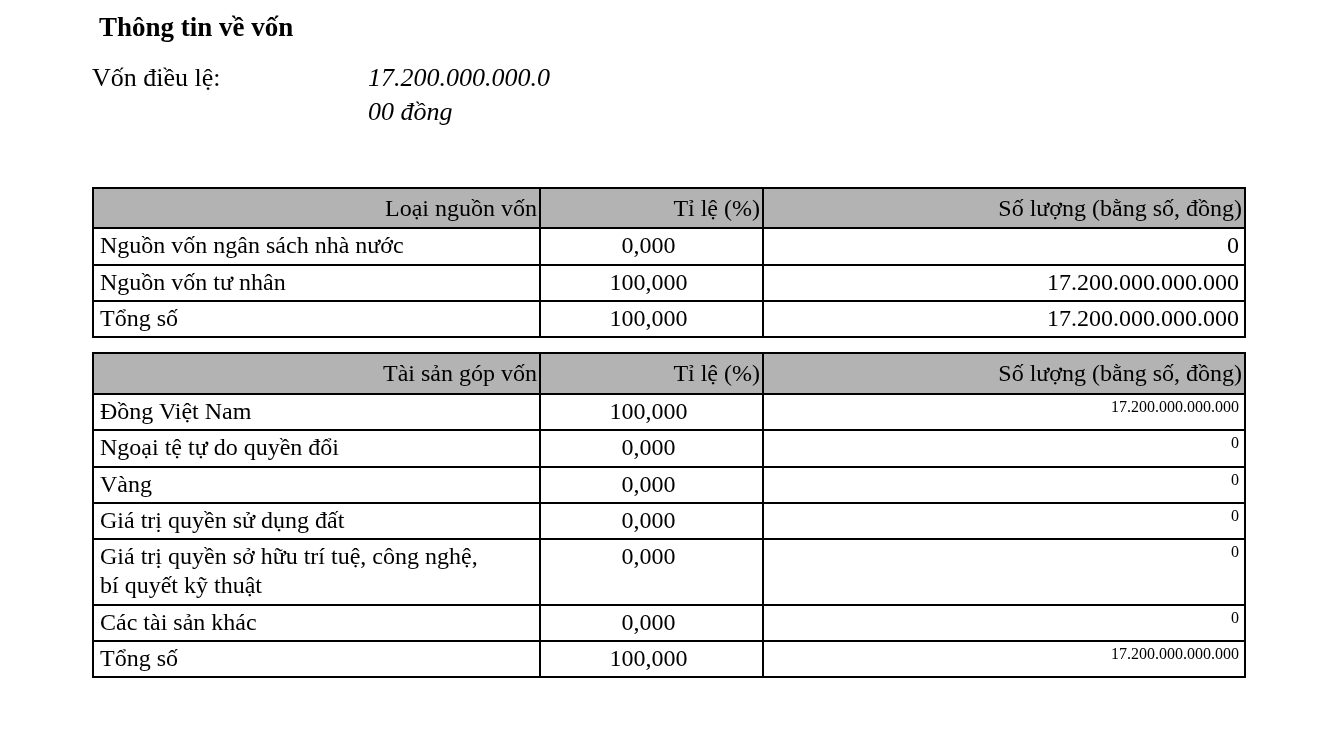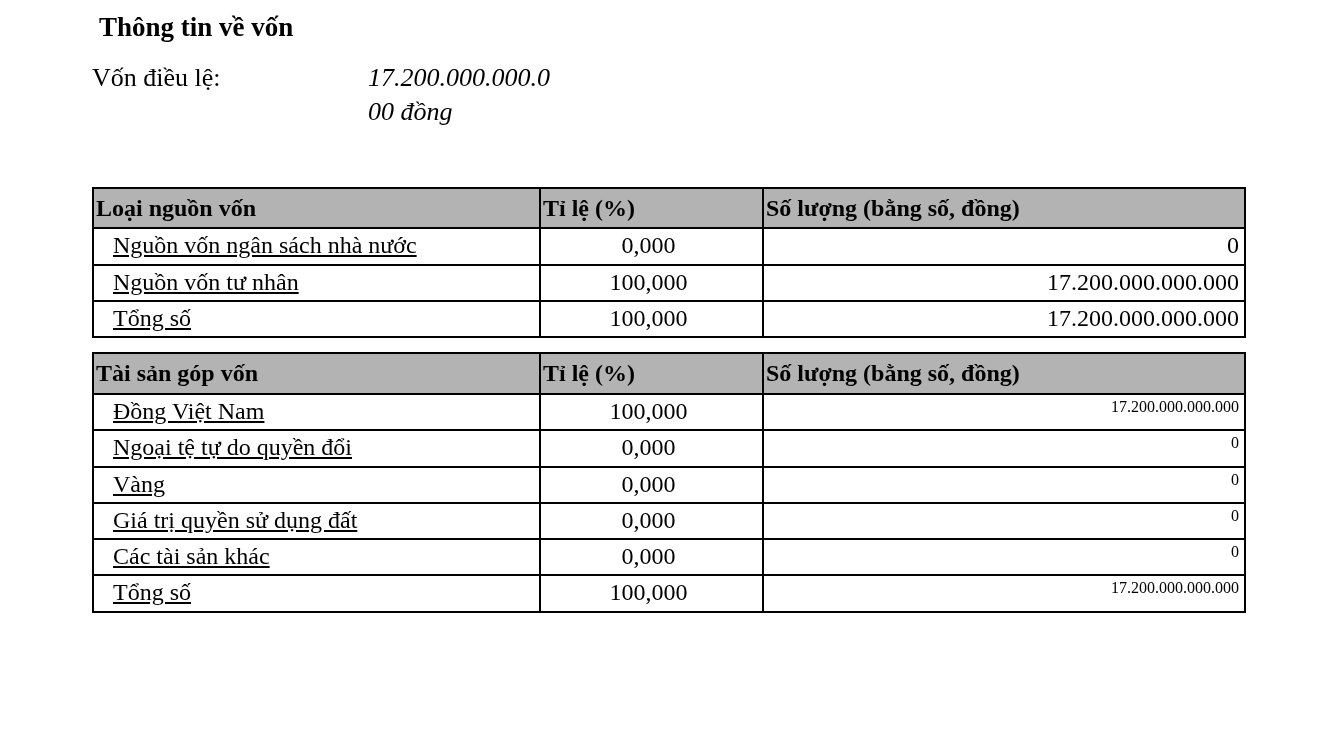--- a/index.html
+++ b/index.html
@@ -6,24 +6,24 @@
   html,body { width:1328px; height:740px; background:#ffffff; overflow:hidden;
               color:#000; font-family:"Liberation Serif","DejaVu Serif",serif; }
   .page { padding:8px 0 0 92px; }
   .title { font-size:27px; font-weight:bold; margin:4px 12px 18px 7px; }
   .charter { display:flex; font-size:26px; line-height:1.3;gap:10px; }
   .charter-label { width:266px; flex:0 0 266px; }
   .charter-value { font-style:italic; }
   table { border-collapse:collapse; table-layout:fixed; width:1152px; font-size:24px; }
   .t1 { margin-top:58px; }
   .t2 { margin-top:14px; }
-  th { background:#b3b3b3; border:2px solid #000; font-weight:bold; text-align:left;
+  th { background:#b3b3b3; border:2px solid #000; font-weight:normal; text-align:right;
        padding:5px 2px; line-height:1.2; }
   td { border:2px solid #000; padding:2px 0 3px 0; vertical-align:top; line-height:1.22; }
-  td.label  { padding-left:19px;text-decoration:underline; }
+  td.label  { padding-left:6px; }
   td.ratio  { text-align:center; padding-right:6px; }
   td.amount { text-align:right; padding-right:5px; }
   .t2 td.amount { font-size:16px; padding-top:3px; line-height:1.1; }
   .wrap-limit { width:382px; }
 </style>
 </head>
 <body>
 
 <div class="page">
 
@@ -94,20 +94,27 @@
         <td class="label">Vàng</td>
         <td class="ratio">0,000</td>
         <td class="amount">0</td>
       </tr>
       <tr>
         <td class="label">Giá trị quyền sử dụng đất</td>
         <td class="ratio">0,000</td>
         <td class="amount">0</td>
       </tr>
       <tr>
+        <td class="label">
+          <div class="wrap-limit">Giá trị quyền sở hữu trí tuệ, công nghệ, bí quyết kỹ thuật</div>
+        </td>
+        <td class="ratio">0,000</td>
+        <td class="amount">0</td>
+      </tr>
+      <tr>
         <td class="label">Các tài sản khác</td>
         <td class="ratio">0,000</td>
         <td class="amount">0</td>
       </tr>
       <tr>
         <td class="label">Tổng số</td>
         <td class="ratio">100,000</td>
         <td class="amount">17.200.000.000.000</td>
       </tr>
     </tbody>

